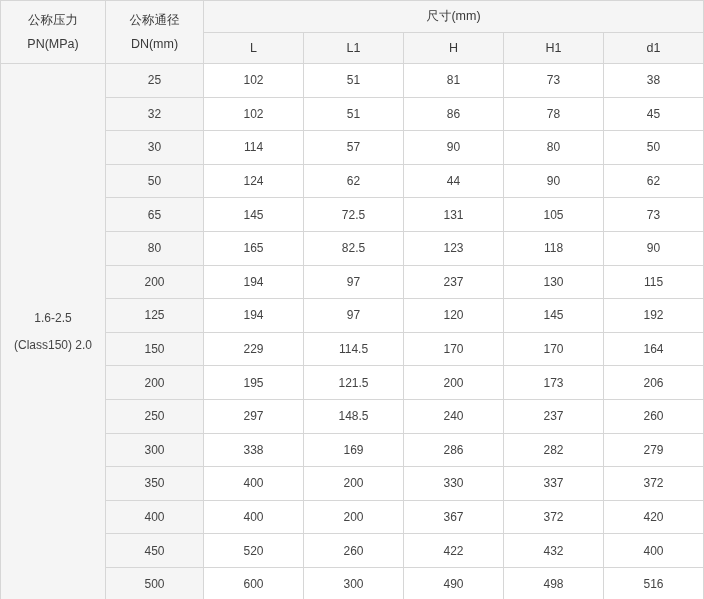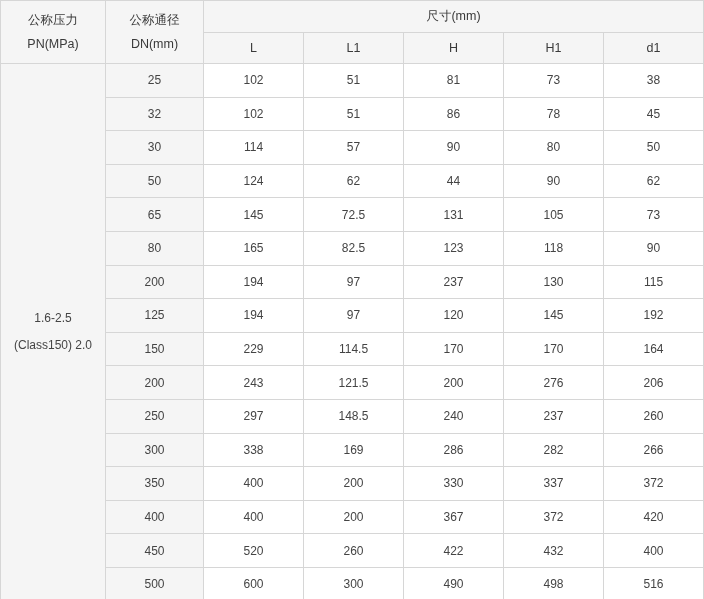--- a/index.html
+++ b/index.html
@@ -186,41 +186,41 @@
       <tr>
         <td class="dn-cell">150</td>
         <td class="val-cell">229</td>
         <td class="val-cell">114.5</td>
         <td class="val-cell">170</td>
         <td class="val-cell">170</td>
         <td class="val-cell">164</td>
       </tr>
       <tr>
         <td class="dn-cell">200</td>
-        <td class="val-cell">243</td>
+        <td class="val-cell">195</td>
         <td class="val-cell">121.5</td>
         <td class="val-cell">200</td>
-        <td class="val-cell">276</td>
+        <td class="val-cell">173</td>
         <td class="val-cell">206</td>
       </tr>
       <tr>
         <td class="dn-cell">250</td>
         <td class="val-cell">297</td>
         <td class="val-cell">148.5</td>
         <td class="val-cell">240</td>
         <td class="val-cell">237</td>
         <td class="val-cell">260</td>
       </tr>
       <tr>
         <td class="dn-cell">300</td>
         <td class="val-cell">338</td>
         <td class="val-cell">169</td>
         <td class="val-cell">286</td>
         <td class="val-cell">282</td>
-        <td class="val-cell">266</td>
+        <td class="val-cell">279</td>
       </tr>
       <tr>
         <td class="dn-cell">350</td>
         <td class="val-cell">400</td>
         <td class="val-cell">200</td>
         <td class="val-cell">330</td>
         <td class="val-cell">337</td>
         <td class="val-cell">372</td>
       </tr>
       <tr>

